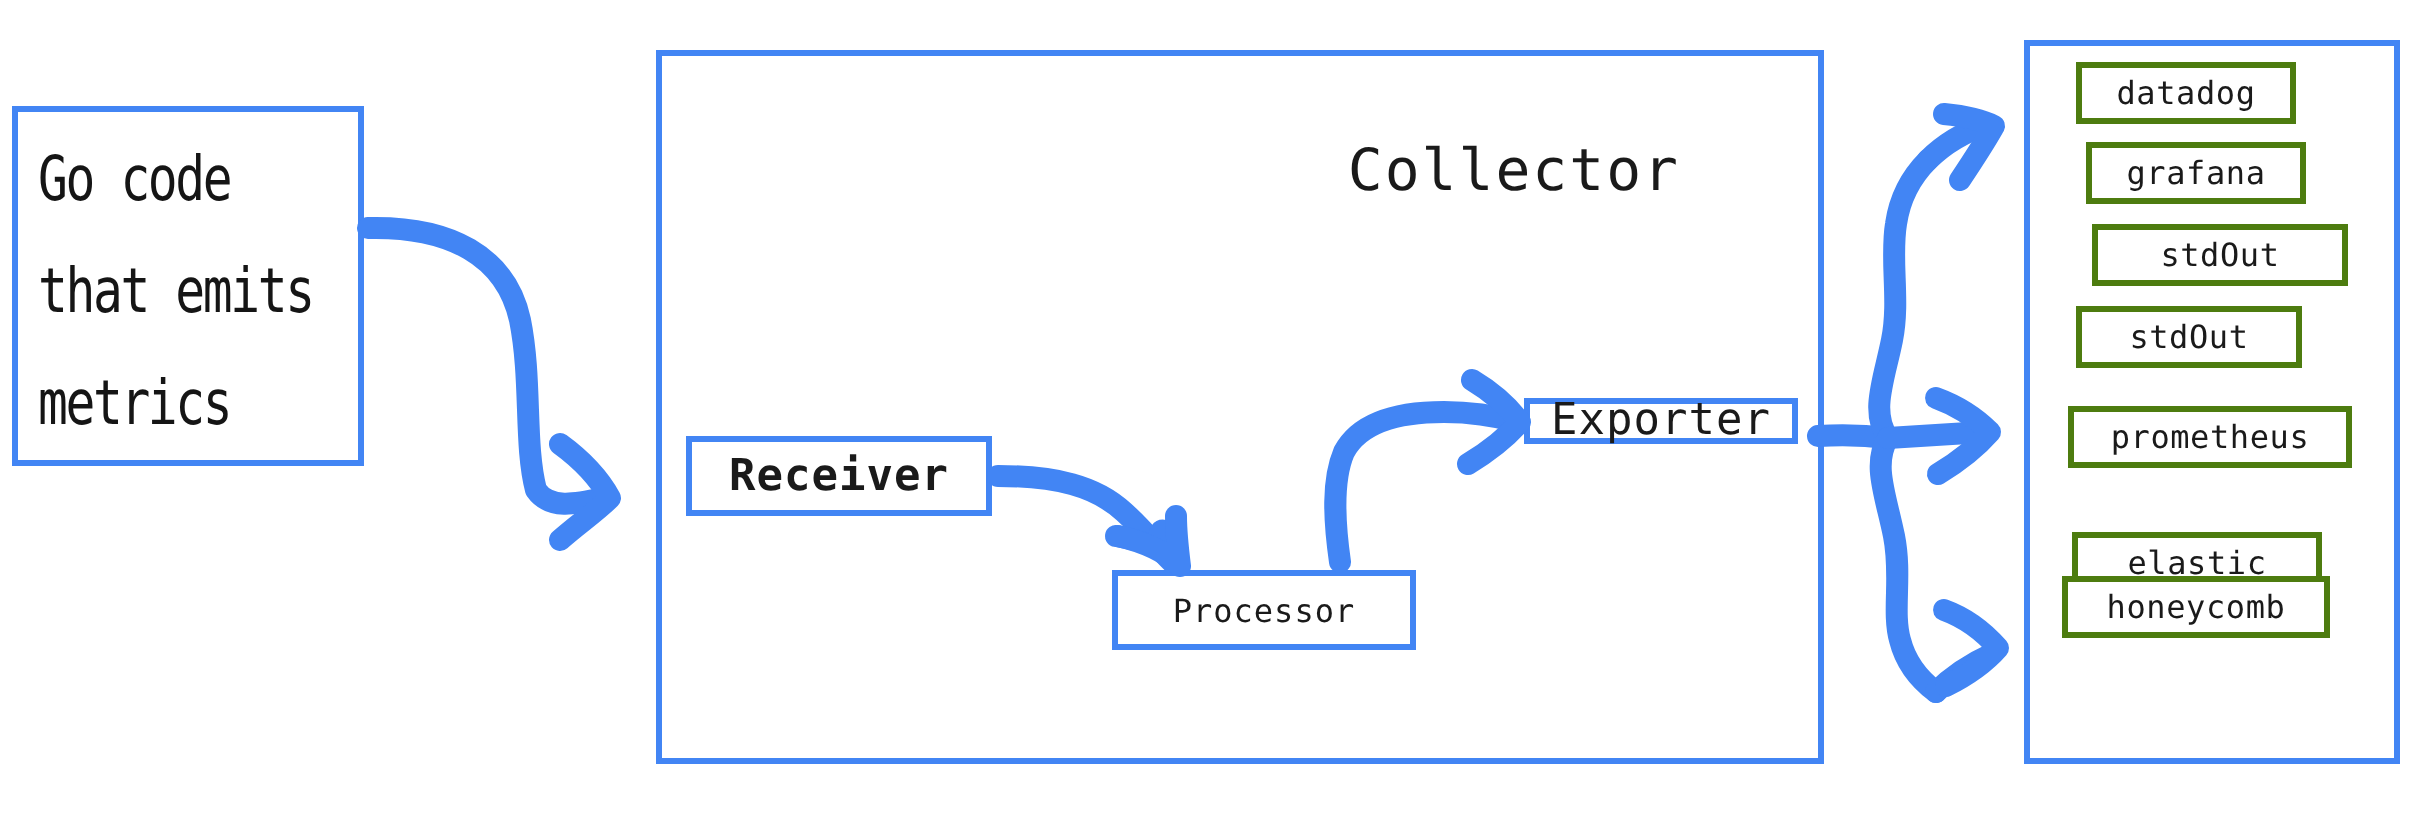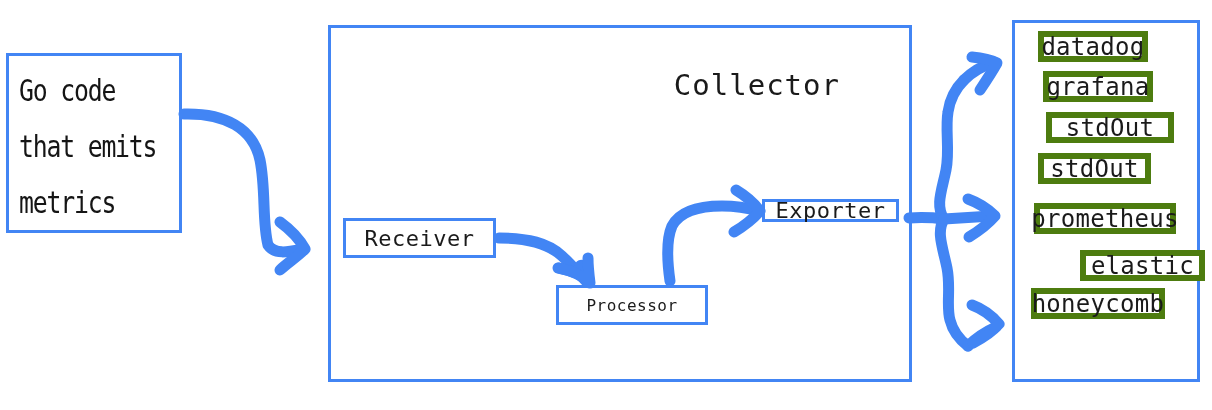--- a/index.html
+++ b/index.html
@@ -69,20 +69,21 @@
     letter-spacing: 1px;
     color: #1a1a1a;
   }
   #receiver-box {
     left: 343px;
     top: 218px;
     width: 153px;
     height: 40px;
     font-size: 22px;
     letter-spacing: 0.5px;
+    font-weight: bold;
   }
   #processor-box {
     left: 556px;
     top: 285px;
     width: 152px;
     height: 40px;
     font-size: 16px;
     letter-spacing: 0.5px;
   }
   #exporter-box {
@@ -101,25 +102,25 @@
     width: 188px;
     height: 362px;
     box-sizing: border-box;
     border: 3px solid #4285f4;
     background: #ffffff;
   }
   .backend-box {
     position: absolute;
     box-sizing: border-box;
     background: #ffffff;
-    border: 6px solid #4d7c0f;
+    border: 3px solid #4d7c0f;
     display: flex;
     align-items: center;
     justify-content: center;
-    font-size: 24px;
+    font-size: 16px;
     letter-spacing: 0.3px;
     color: #1a1a1a;
     height: 31px;
     white-space: pre;
   }
   
   #arrows {
     position: absolute;
     left: 0;
     top: 0;
@@ -153,21 +154,21 @@
   <div class="box" id="processor-box">Processor</div>
   <div class="box" id="exporter-box">Exporter</div>
 
   <div id="backends-container"></div>
 
   <div class="backend-box" style="left:1038px; top:31px; width:110px;">datadog</div>
   <div class="backend-box" style="left:1043px; top:71px; width:110px;">grafana</div>
   <div class="backend-box" style="left:1046px; top:112px; width:128px;">stdOut</div>
   <div class="backend-box" style="left:1038px; top:153px; width:113px;">stdOut</div>
   <div class="backend-box" style="left:1034px; top:203px; width:142px;">prometheus</div>
-  <div class="backend-box" style="left:1036px; top:250px; width:125px;margin-left:44px;">elastic</div>
+  <div class="backend-box" style="left:1036px; top:266px; width:125px;">elastic</div>
   <div class="backend-box" style="left:1031px; top:288px; width:134px;">honeycomb</div>
 
   <svg id="arrows" viewBox="0 0 1212 410">
 
     <g>
       <path class="arrow-path" d="M 184 114 C 225 113 253 128 260 160 C 266 190 262 222 268 245 C 275 255 288 252 302 249"></path>
       <path class="arrow-path" d="M 280 222 C 291 230 300 240 305 249 C 298 256 289 262 280 270"></path>
     </g>
 
     <g>

